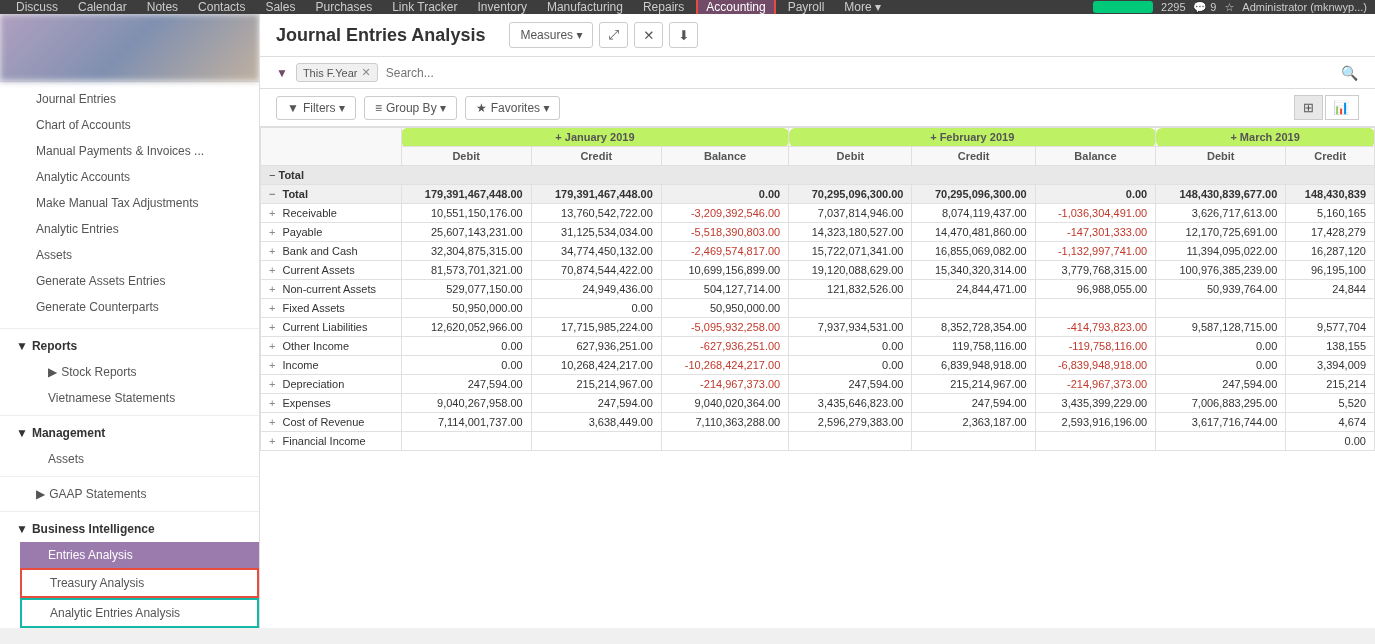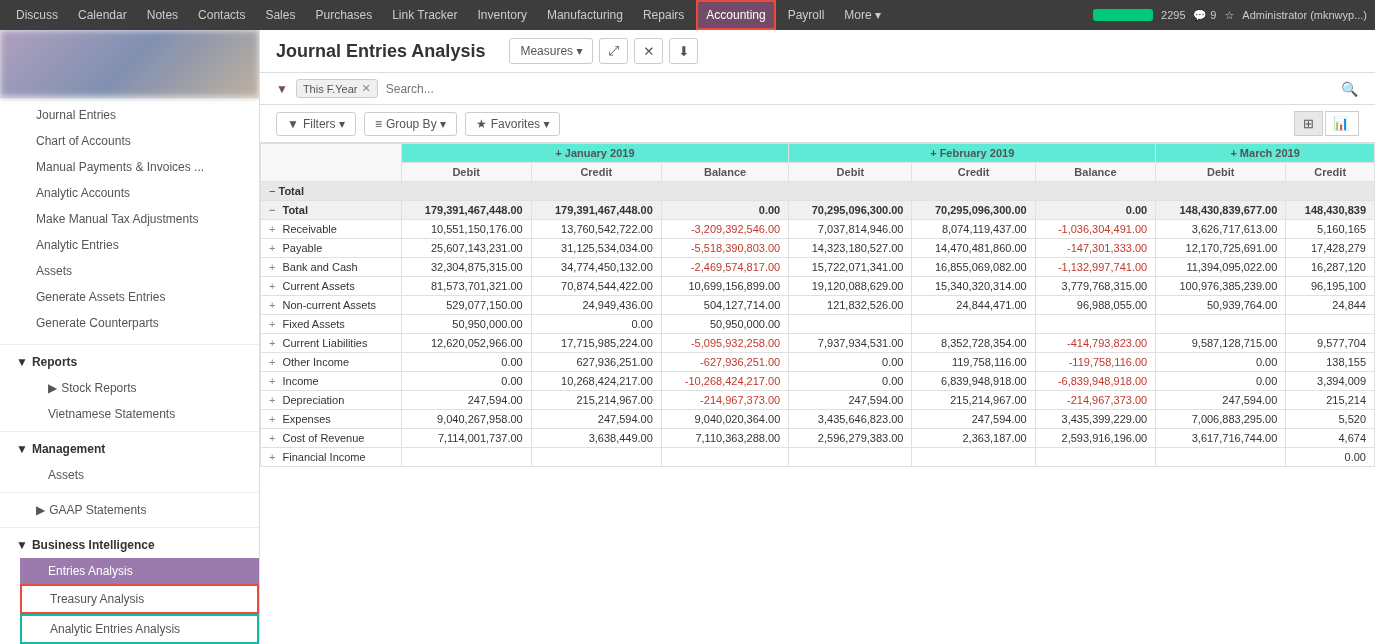--- a/index.html
+++ b/index.html
@@ -2,21 +2,21 @@
 <html><head>
   <meta charset="utf-8">
   <style>
     * { box-sizing: border-box; margin: 0; padding: 0; }
     body { font-family: Arial, sans-serif; font-size: 12px; background: #f0f0f0; overflow: hidden; }
 
     
     .top-nav {
       display: flex; align-items: center;
       background: #3d3d3d; color: #ccc;
-      height: 30px; padding: 0 8px; gap: 4px;
+      height: 14px; padding: 0 8px; gap: 4px;
       font-size: 12px;
     }
     .top-nav .nav-item {
       padding: 0 8px; height: 30px; display: flex; align-items: center;
       cursor: pointer; color: #ccc; white-space: nowrap;
     }
     .top-nav .nav-item.active { background: #714b67; color: #fff; border: 2px solid #e74c3c; }
     .top-nav .spacer { flex: 1; }
     .top-nav .nav-right { display: flex; align-items: center; gap: 8px; color: #ccc; font-size: 11px; padding-left: 20px; }
     .top-nav .progress-bar { width: 60px; height: 12px; background: #00c97a; border-radius: 3px; }
@@ -100,21 +100,21 @@
 
     
     .table-container { flex: 1; overflow: auto; background: #fff; }
     table { width: 100%; border-collapse: collapse; font-size: 11px; }
     table th, table td { border: 1px solid #e0e0e0; padding: 3px 8px; white-space: nowrap; }
     table th { background: #f8f8f8; color: #555; font-weight: bold; text-align: center; }
     table td { color: #333; }
     table td.num { text-align: right; }
     .expand-icon { cursor: pointer; color: #888; margin-right: 4px; }
     .neg { color: #c0392b; }
-    .period-header { background: #5eead4; text-align: center; font-weight: bold; }
+    .period-header { background: #bef264; text-align: center; font-weight: bold; border-radius: 6px; }
     .sub-row td { background: #fff; }
     .total-row td { background: #f0f0f0; font-weight: bold; }
     .section-toggle { background: #e8e8e8; }
   </style>
 </head>
 <body>
 
 <div class="top-nav">
   <div class="nav-item">Discuss</div>
   <div class="nav-item">Calendar</div>

